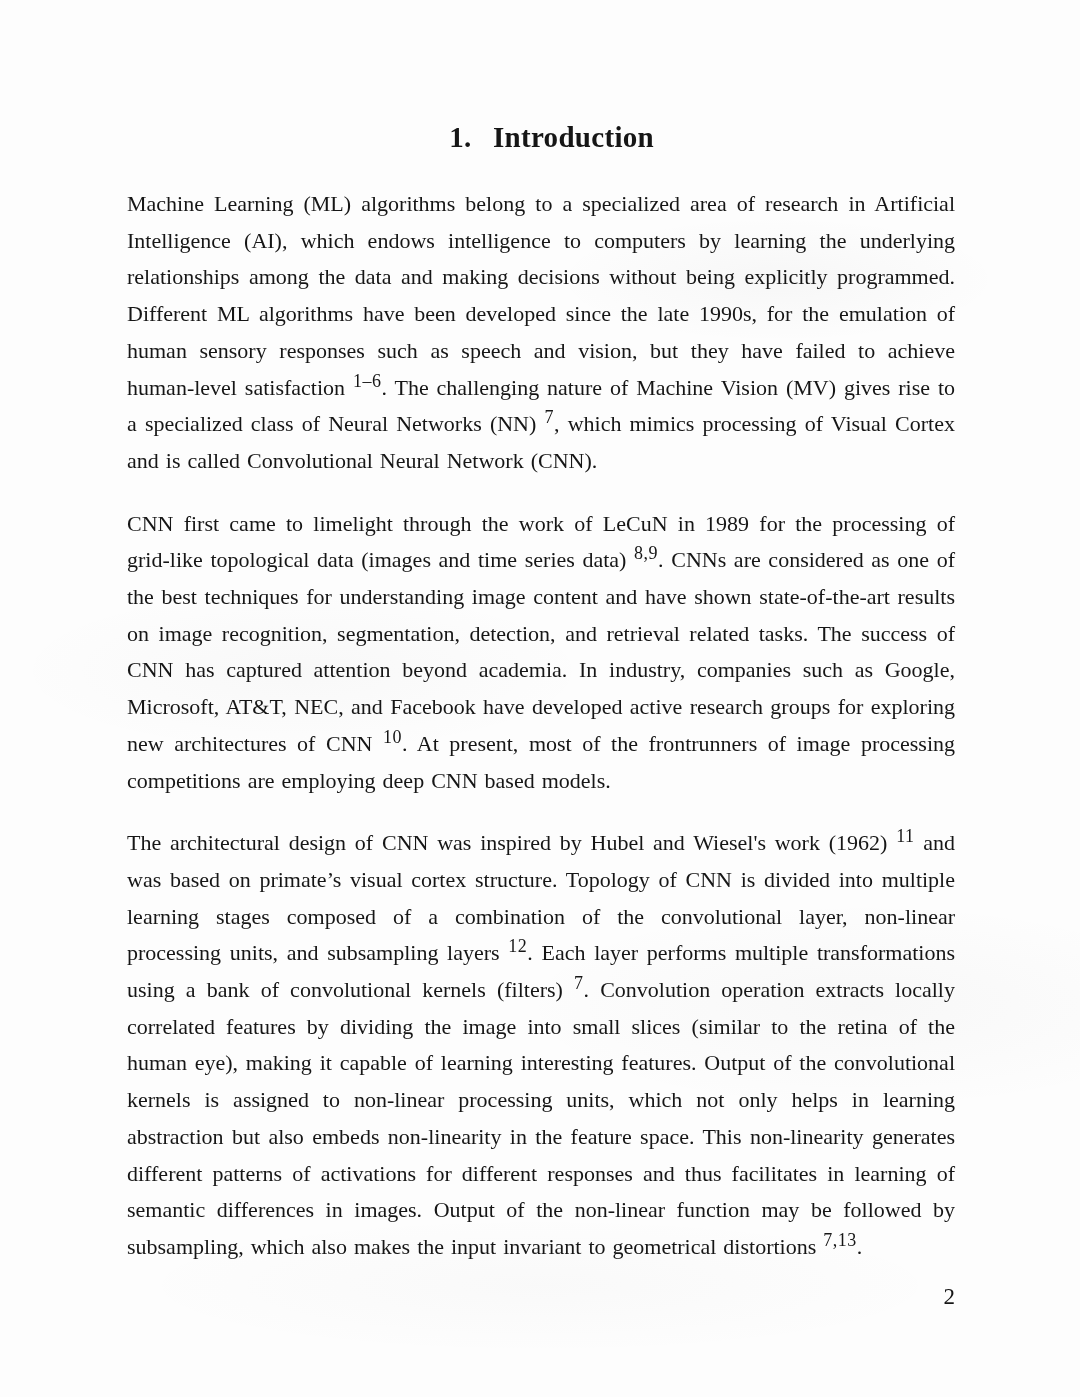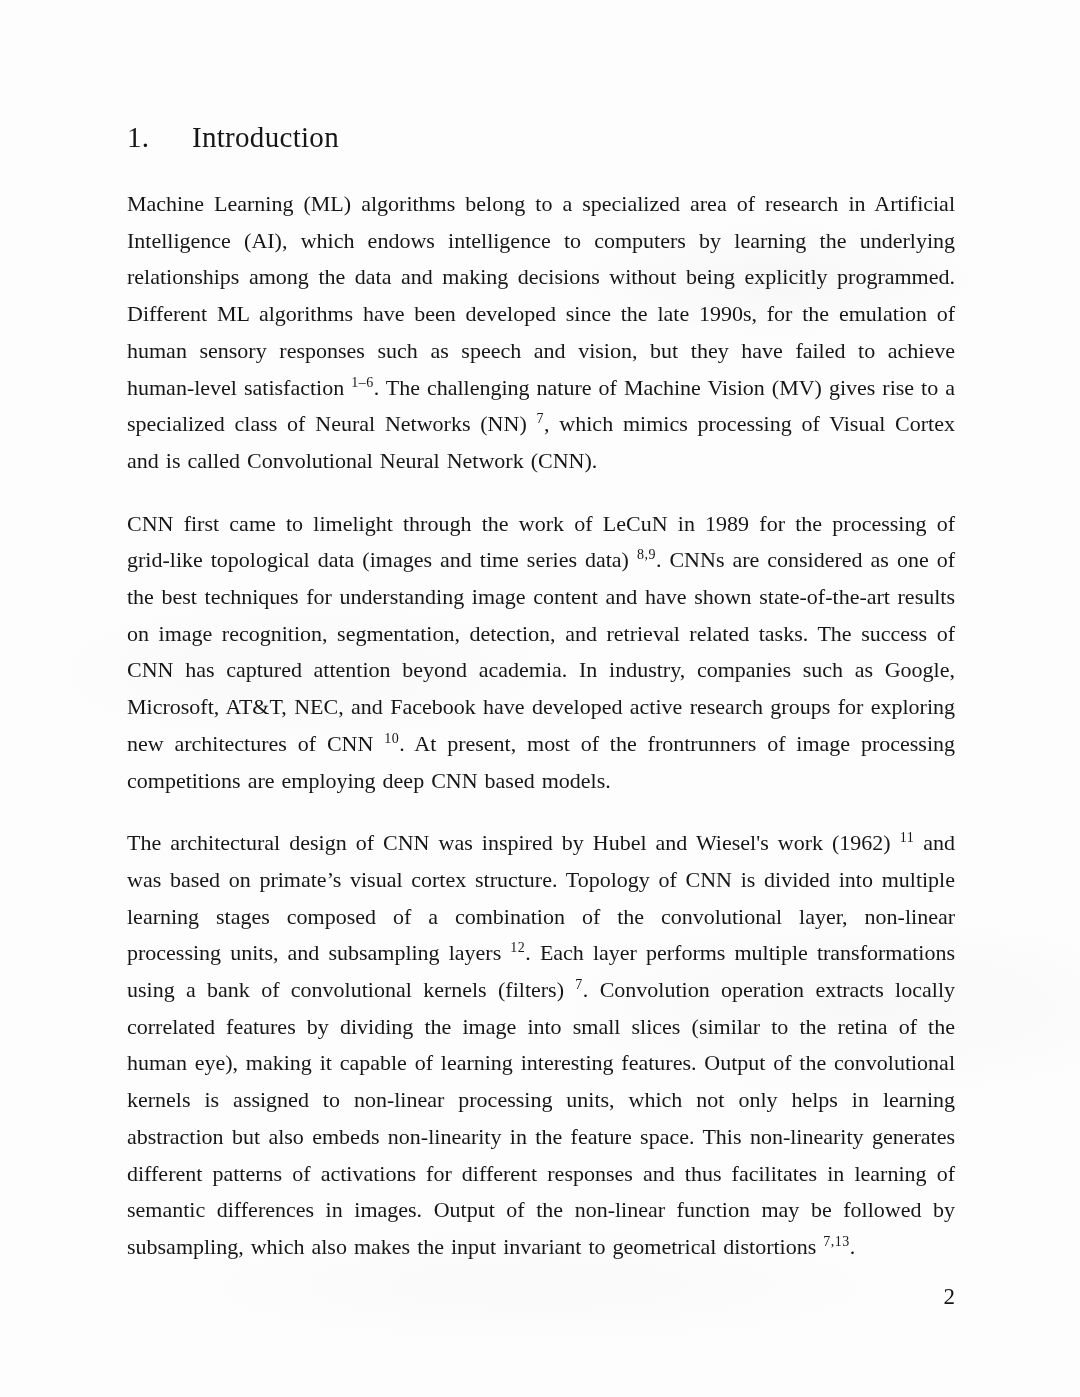--- a/index.html
+++ b/index.html
@@ -25,38 +25,39 @@
   }
   .content {
     position: absolute;
     left: 127px;
     width: 828px;
     top: 120px;
   }
   .heading {
     font-size: 29px;
     line-height: 34px;
-    font-weight: 400;
+    font-weight: 700;
     margin: 0 0 32px 0;
     letter-spacing: 0.3px;
+    text-align: center;
   }
   .heading .h-num {
     display: inline-block;
     width: 65px;
   }
   .para {
     font-size: 22px;
     line-height: 36.7px;
     text-align: justify;
     text-align-last: left;
     word-spacing: 1.5px;
     margin: 0 0 26px 0;
   }
   .para sup {
-    font-size: 14px;
+    font-size: 18px;
     line-height: 0;
     vertical-align: baseline;
     position: relative;
     top: -8px;
     letter-spacing: 0.5px;
   }
   .page-number {
     position: absolute;
     top: 1283px;
     right: 125px;

